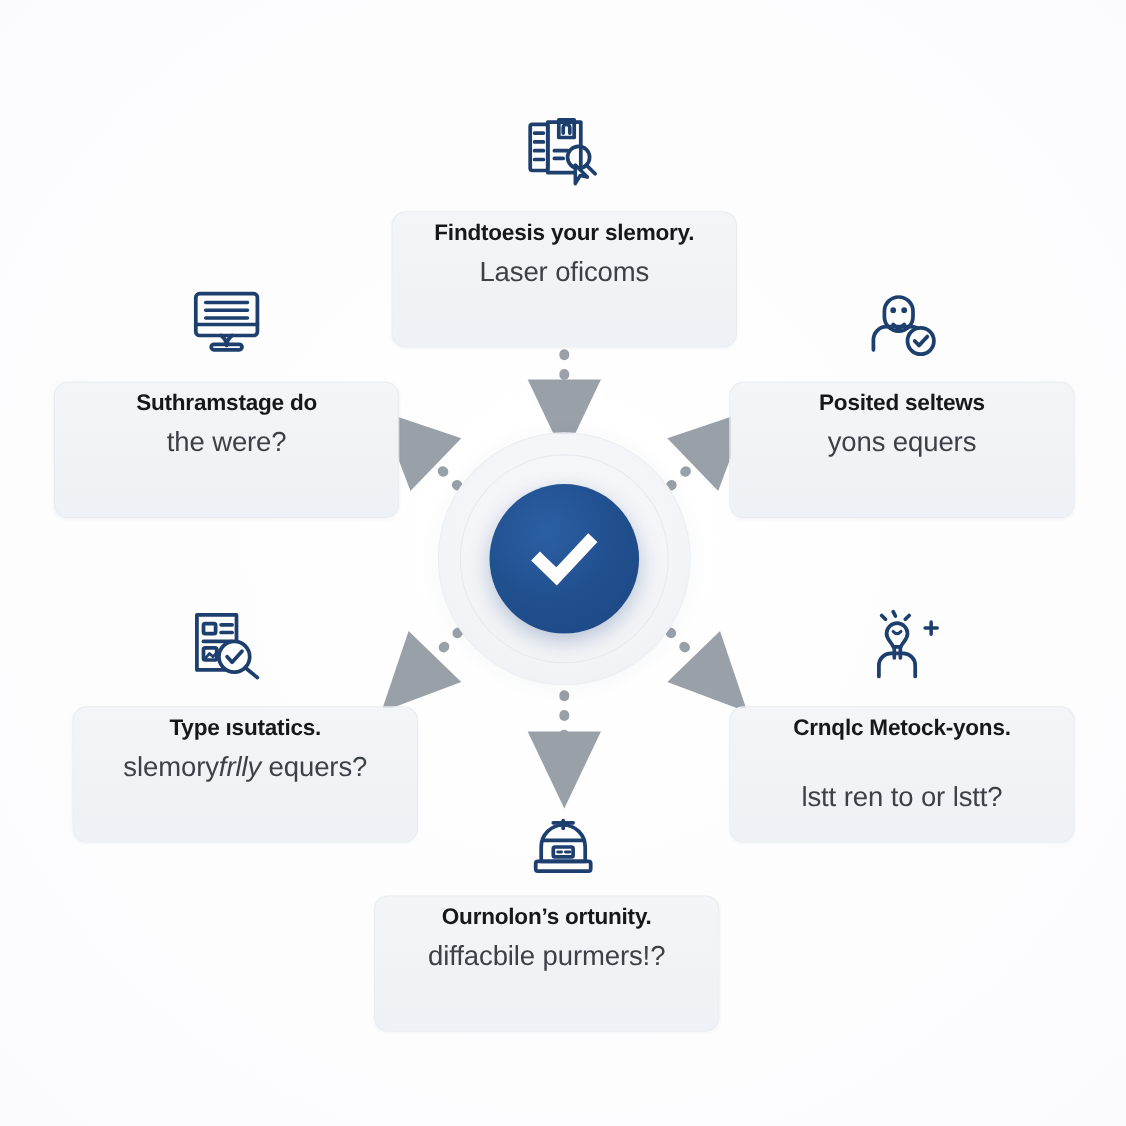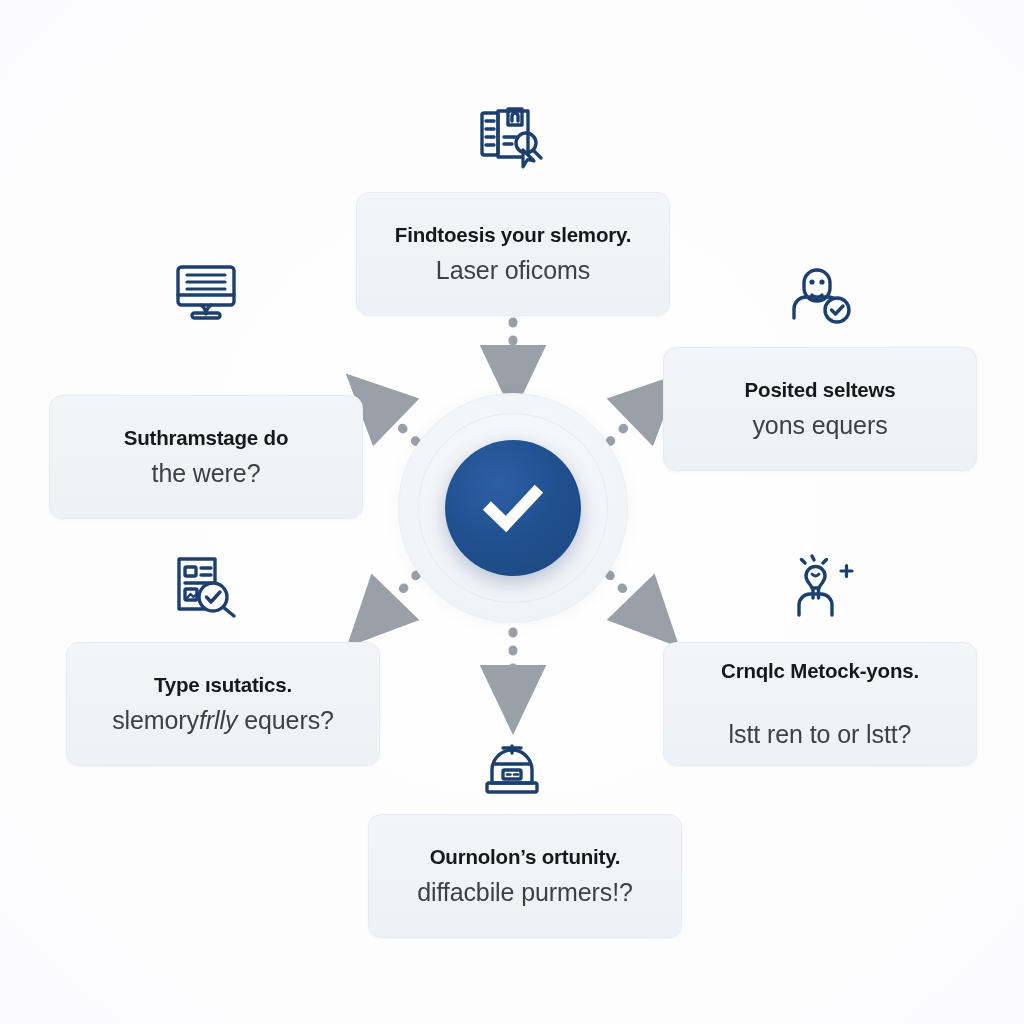--- a/index.html
+++ b/index.html
@@ -71,21 +71,20 @@
     position: absolute;
     width: 314px;
     height: 124px;
     border-radius: 13px;
     background: linear-gradient(180deg, #f3f5f8 0%, #eef1f5 100%);
     border: 1px solid #e8ebf0;
     box-shadow: 0 1px 3px rgba(40,60,100,0.045);
     display: flex;
     flex-direction: column;
     align-items: center;
-    justify-content: center;
     padding: 6px 14px;
     text-align: center;
   }
   .card-title {
     font-size: 20.5px;
     font-weight: 700;
     color: #16181c;
     letter-spacing: -0.2px;
     line-height: 1.25;
     white-space: nowrap;
@@ -96,25 +95,25 @@
     font-weight: 400;
     color: #3c4148;
     letter-spacing: -0.1px;
     line-height: 1.25;
     white-space: nowrap;
   }
   .card-sub .em { font-style: italic; }
 
   
   .card-top     { left: 356px; top: 192px; }
-  .card-left-up { left: 49px;  top: 347px; margin-top: 48px; }
+  .card-left-up { left: 49px;  top: 347px; }
   .card-right-up{ left: 663px; top: 347px; }
   .card-left-dn { left: 66px;  top: 642px; }
   .card-right-dn{ left: 663px; top: 642px; gap: 28px; }
-  .card-bottom  { left: 368px; top: 814px; }
+  .card-bottom  { left: 340px; top: 814px; }
 
   
   .icon {
     position: absolute;
     width: 96px;
     height: 88px;
     display: flex;
     align-items: center;
     justify-content: center;
   }

